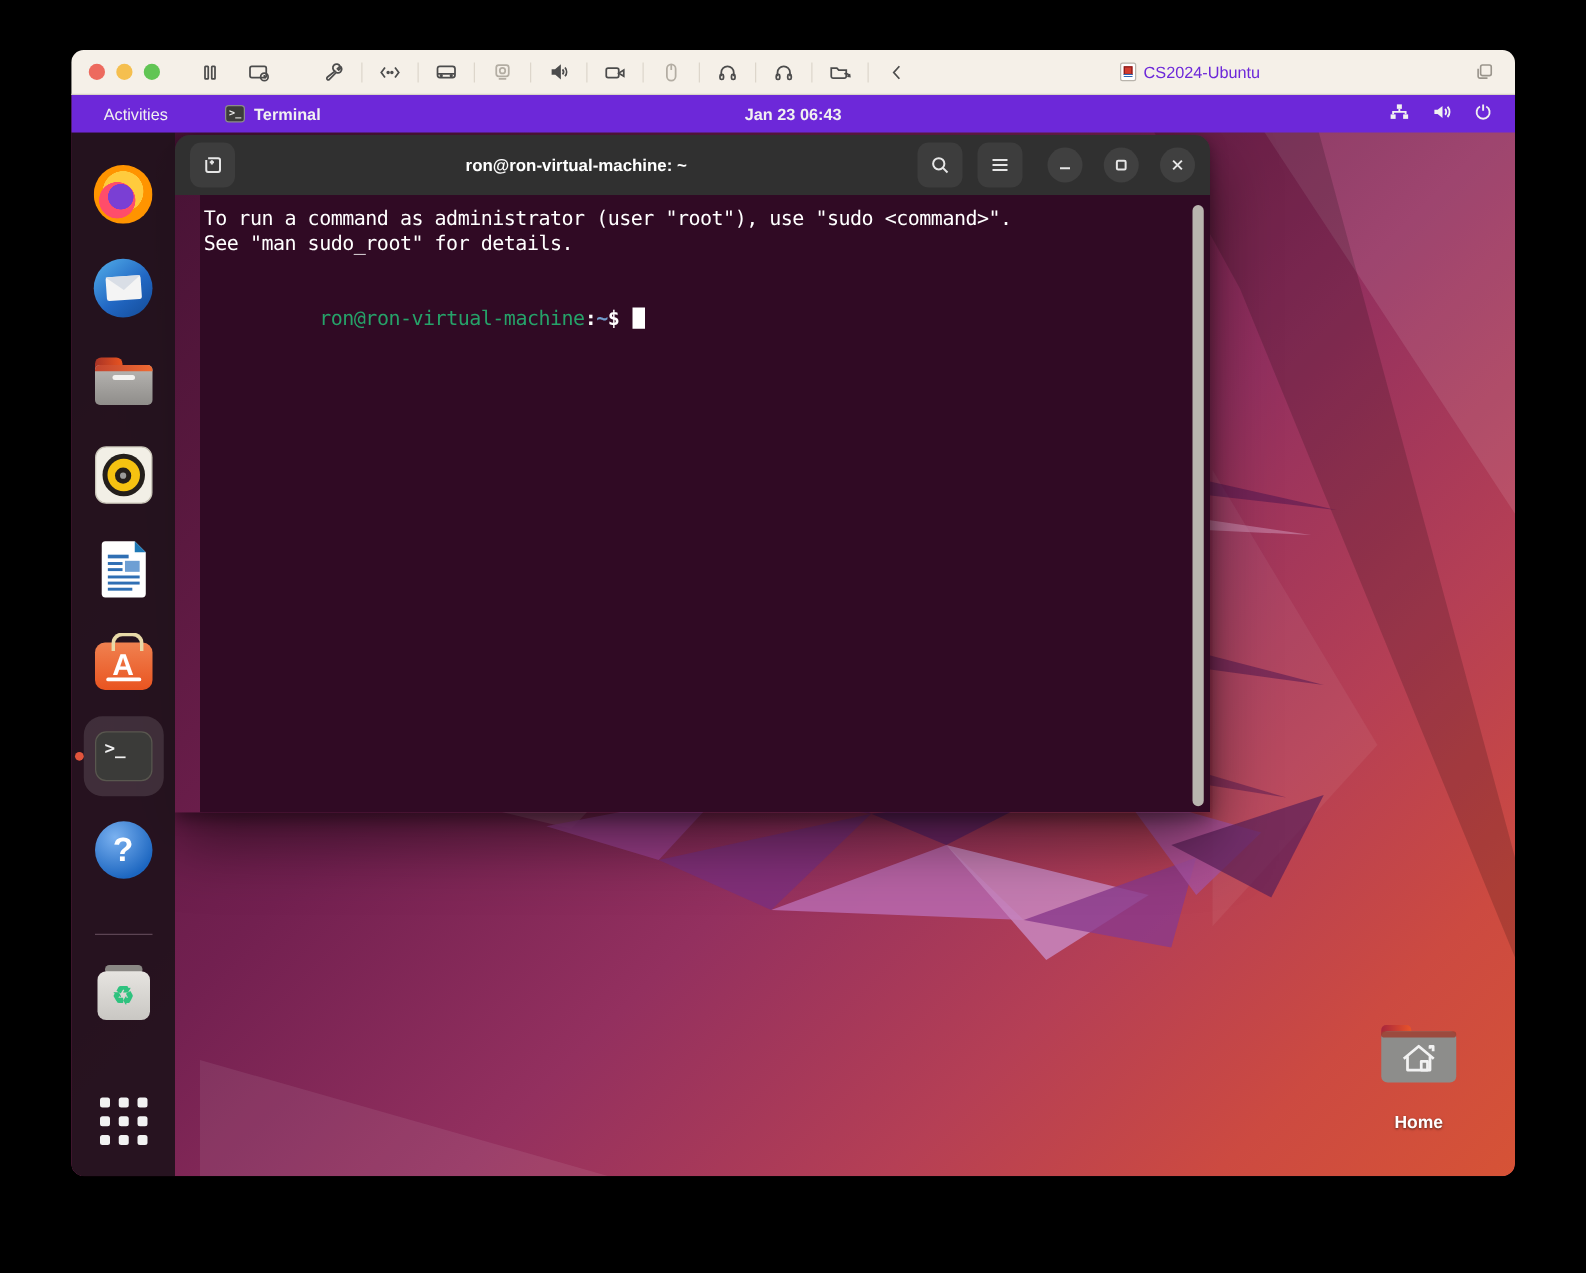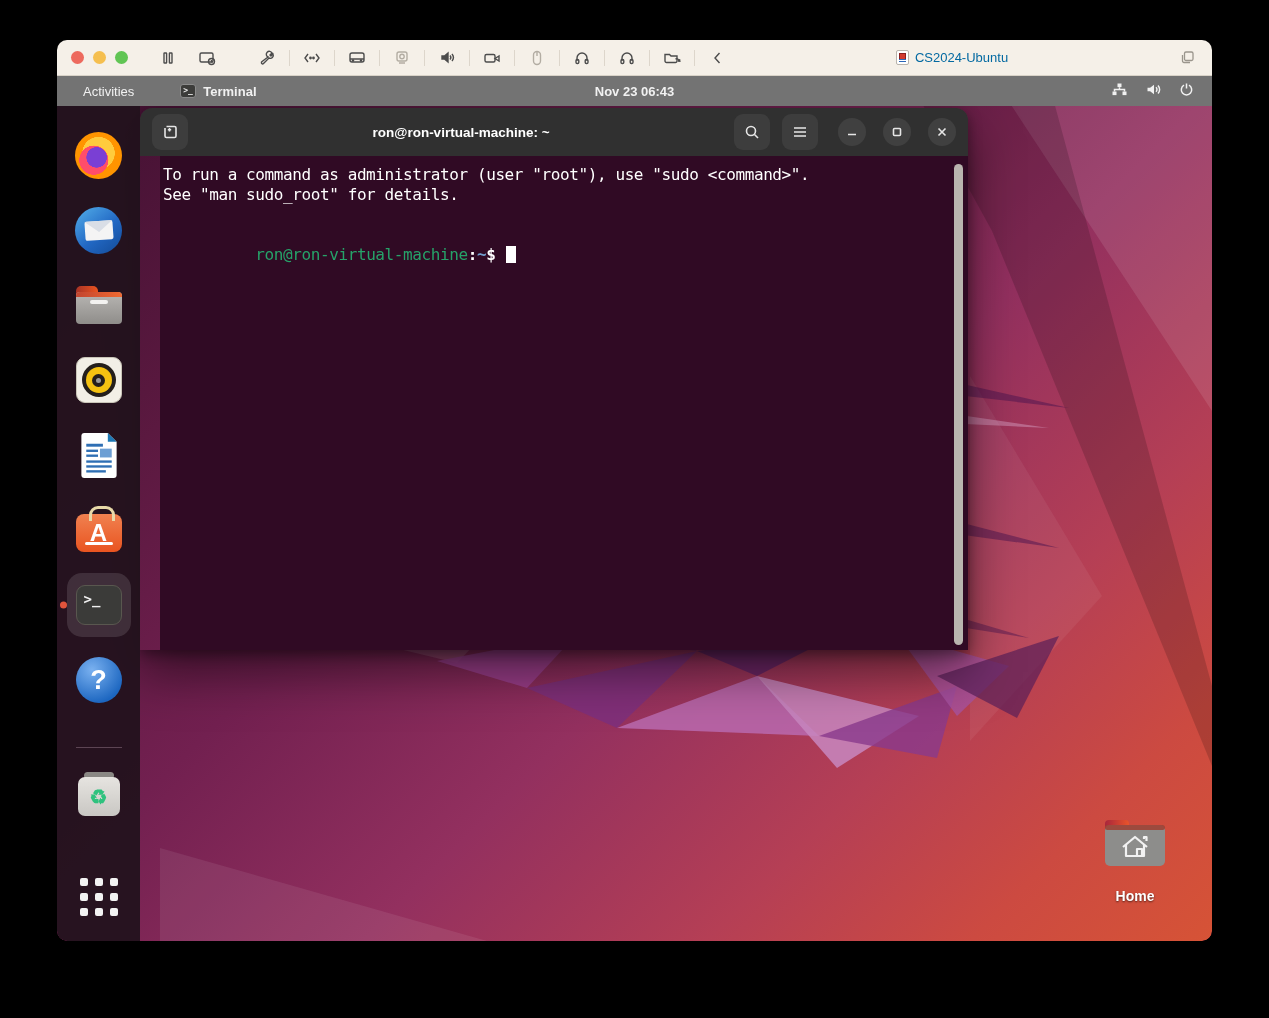--- a/index.html
+++ b/index.html
@@ -14,38 +14,38 @@
   .vm-titlebar { height:36px; background:#f5f0e8; display:flex; align-items:center;
                  padding:0 14px; border-bottom:1px solid #d9d3c8; }
   .tl { width:13px; height:13px; border-radius:50%; margin-right:9px; }
   .tl.red{ background:#ed6a5e; } .tl.yellow{ background:#f5bf4f; } .tl.green{ background:#61c554; }
   .vmtb-group { display:flex; align-items:center; gap:11px; }
   .vmtb-icon { width:22px; height:20px; display:flex; align-items:center; justify-content:center; }
   .vmtb-icon svg { stroke:#4c4c4c; fill:none; stroke-width:1.4; }
   .vmtb-icon.dim svg { stroke:#b3ada3; }
   .vmtb-sep { width:1px; height:16px; background:#ddd6cb; }
   .vm-spacer { flex:1; }
-  .vm-title { display:flex; align-items:center; gap:6px; color:#0369a1; font-size:13px; }
+  .vm-title { display:flex; align-items:center; gap:6px; color:#6d28d9; font-size:13px; }
   .doc-icon { width:13px; height:15px; background:#fff; border:1px solid #b9b4ac; border-radius:2px;
               position:relative; }
   .doc-icon::before { content:""; position:absolute; left:2px; top:2px; width:5px; height:5px;
                       background:#d23b2f; border:1px solid #8a1f1f; }
   .doc-icon::after { content:""; position:absolute; left:2px; bottom:2px; right:2px; height:3px;
                      background:repeating-linear-gradient(#2b66b8 0 1px, transparent 1px 2px); }
   .windows-icon svg { stroke:#9a958c; fill:none; stroke-width:1.3; }
 
   
   .screen { position:relative; width:1155px; height:865px; overflow:hidden;
             border-radius:0 0 10px 10px; background:#6b1d46; }
   .wallpaper { position:absolute; inset:0;
     background:linear-gradient(135deg,#401031 0%,#58183e 20%,#722050 40%,#93305f 58%,#b53f55 75%,#cc4a41 88%,#d65336 100%); }
   .wallpaper svg { position:absolute; inset:0; width:100%; height:100%; }
 
   
-  .topbar { position:absolute; left:0; top:0; right:0; height:30px; background:#737373;
+  .topbar { position:absolute; left:0; top:0; right:0; height:30px; background:#6d28d9;
             color:#f1f1f1; font-size:13px; display:flex; align-items:center; z-index:5; }
   .activities { margin-left:18px; padding:3px 8px; border-radius:6px; }
   .app-indicator { margin-left:38px; display:flex; align-items:center; gap:7px; font-weight:700; }
   .mini-term { width:16px; height:14px; background:#3c3c3a; border:1px solid #8b8b8b; border-radius:3px;
                color:#eee; font-family:"DejaVu Sans Mono",monospace; font-size:8px; line-height:12px;
                padding-left:2px; font-weight:700; }
   .clock { position:absolute; left:50%; transform:translateX(-50%); font-weight:700; }
   .topbar-right { margin-left:auto; margin-right:18px; display:flex; align-items:center; gap:17px; }
   .topbar-right svg { stroke:#f1f1f1; fill:none; stroke-width:1.5; }
 
@@ -295,21 +295,21 @@
         <polygon points="103,772 430,865 103,865" fill="#ffffff" opacity="0.08"></polygon>
       </svg>
     </div>
 
     <div class="topbar">
       <span class="activities">Activities</span>
       <span class="app-indicator">
         <span class="mini-term">&gt;_</span>
         <span>Terminal</span>
       </span>
-      <span class="clock">Nov 23  06:43</span>
+      <span class="clock">Jan 23  06:43</span>
       <span class="topbar-right">
         <span>
           <svg width="17" height="15" viewBox="0 0 17 15">
               <rect x="6.5" y="1.5" width="4" height="3.6" fill="#f1f1f1" stroke="none"></rect>
               <rect x="1.5" y="9.5" width="4" height="3.6" fill="#f1f1f1" stroke="none"></rect>
               <rect x="11.5" y="9.5" width="4" height="3.6" fill="#f1f1f1" stroke="none"></rect>
               <path d="M8.5 5.2v2.3 M3.5 9.4V7.5h10v1.9"></path>
             </svg>
         </span>
         <span>

